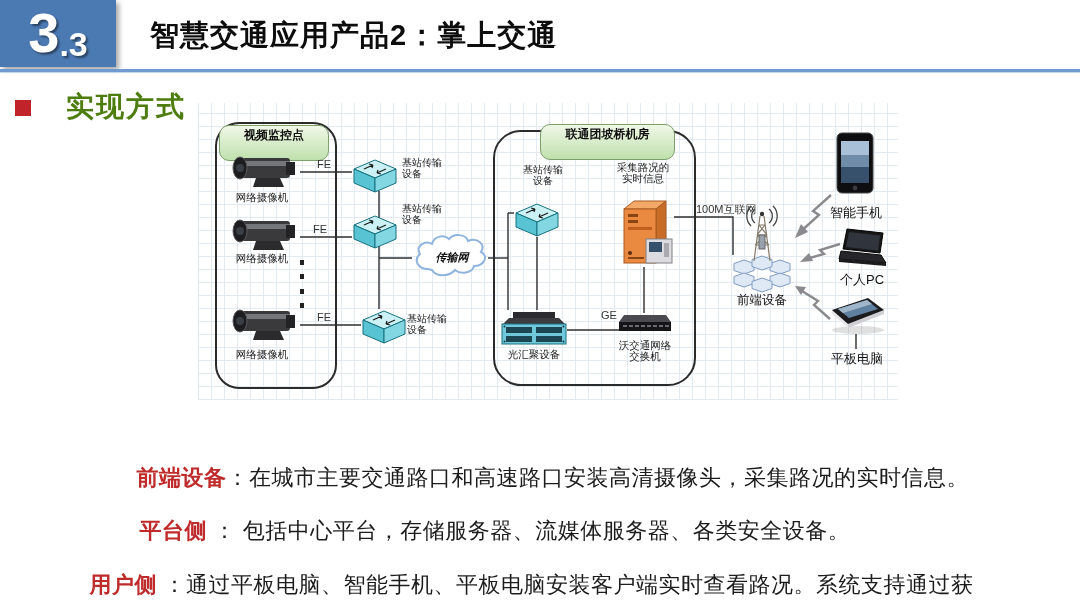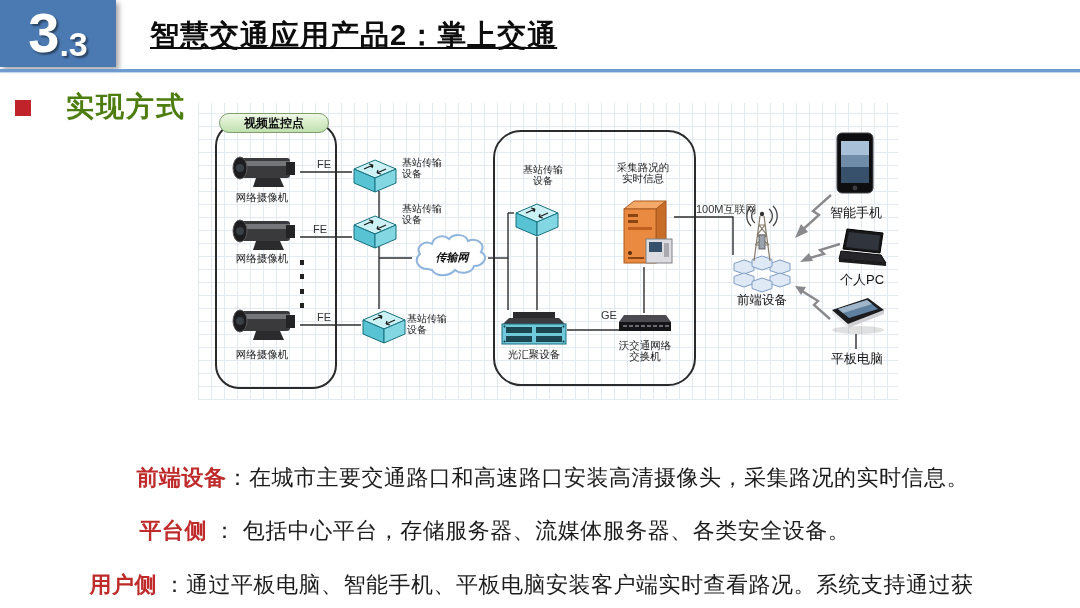--- a/index.html
+++ b/index.html
@@ -7,40 +7,40 @@
     font-family:"Liberation Sans","DejaVu Sans",sans-serif;color:#1c1c1c;}
   .abs{position:absolute;}
 
   
   .badge{left:0;top:0;width:116px;height:67px;background:#4b79b1;
     box-shadow:3px 3px 5px rgba(0,0,0,.35);display:flex;align-items:flex-end;
     justify-content:center;padding-bottom:6px;box-sizing:border-box;color:#fff;}
   .badge span{font-weight:bold;text-shadow:2px 2px 2px rgba(0,0,0,.45);line-height:1;}
   .badge .b-main{font-size:56px;}
   .badge .b-sub{font-size:34px;}
-  .page-title{left:150px;top:16px;font-size:29px;font-weight:bold;color:#0d0d0d;letter-spacing:1px;text-decoration:underline;}
+  .page-title{left:150px;top:16px;font-size:29px;font-weight:bold;color:#0d0d0d;letter-spacing:1px;}
   .header-rule{left:0;top:69px;width:1080px;height:3px;background:#6f9bd0;border-bottom:1px solid #c4d6ec;}
 
   
   .section-bullet{left:15px;top:100px;width:16px;height:16px;background:#c0242a;}
   .section-heading{left:44px;top:88px;font-size:28px;font-weight:bold;color:#4d7c0f;letter-spacing:2px;margin-left:22px;}
 
   
   .diagram{left:198px;top:103px;width:700px;height:297px;
     background-image:
       repeating-linear-gradient(0deg,#e4eaf2 0,#e4eaf2 1px,transparent 1px,transparent 13px),
       repeating-linear-gradient(90deg,#e4eaf2 0,#e4eaf2 1px,transparent 1px,transparent 13px);}
   .conn{left:198px;top:103px;width:700px;height:297px;pointer-events:none;}
 
   .group-box{border:2px solid #2b2b2b;border-radius:24px;background:transparent;}
   .monitor-box{left:215px;top:122px;width:118px;height:263px;}
   .room-box{left:493px;top:130px;width:199px;height:252px;border-radius:28px;}
-  .box-header{height:20px;border:1px solid #7d9f6e;border-radius:10px;
+  .box-header{height:36px;border:1px solid #7d9f6e;border-radius:10px;
     background:linear-gradient(#f0f8e7,#bfe0ad);font-size:12px;font-weight:bold;
-    text-align:center;line-height:19px;color:#111;box-sizing:border-box;}
+    text-align:center;line-height:19px;color:#111;box-sizing:border-box;margin-top:12px;}
   .monitor-header{left:219px;top:113px;width:110px;}
   .room-header{left:540px;top:112px;width:135px;}
 
   .diag-label{font-size:10.5px;color:#222;text-align:center;line-height:11px;}
   .fe{font-size:11px;color:#333;padding-left:20px;}
   .bts{width:40px;font-size:10px;line-height:11px;color:#222;text-align:left;}
   .cloud-text{left:424px;top:250px;width:56px;text-align:center;font-size:11px;font-weight:bold;font-style:italic;color:#111;font-family:Liberation Mono, monospace;}
   .vdots{left:300px;top:260px;width:5px;height:48px;display:flex;flex-direction:column;justify-content:space-between;}
   .vdots i{display:block;width:4px;height:5px;background:#222;}
   .dev-label{font-size:13px;font-weight:normal;color:#111;text-align:center;}
@@ -164,20 +164,21 @@
   <div class="abs bts" style="left:407px;top:313px">基站传输设备</div>
 
   <div class="abs" style="left:410px;top:231px">
     <svg width="80" height="52" viewBox="0 0 80 52">
       <path d="M18 38 C8 38 3 29 10 23 C5 15 15 9 22 13 C24 5 34 3 39 8 C44 2 56 3 58 10 C67 6 76 13 71 21 C79 25 74 35 64 35 C62 42 51 44 45 39 C39 46 26 46 22 39 C21 39 19 38 18 38 Z" fill="#ffffff" stroke="#8fb4dd" stroke-width="2"></path>
     </svg>
   </div>
   <div class="abs cloud-text">传输网</div>
 
   <div class="abs group-box room-box"></div>
+  <div class="abs box-header room-header">联通团坡桥机房</div>
 
   <div class="abs" style="left:514px;top:202px">
     <svg width="46" height="36" viewBox="0 0 46 36">
       <polygon points="23,2 44,11 23,20 2,11" fill="#cbf1f5" stroke="#16707e"></polygon>
       <polygon points="2,11 23,20 23,34 2,25" fill="#57c3d3" stroke="#16707e"></polygon>
       <polygon points="44,11 23,20 23,34 44,25" fill="#82d7e2" stroke="#16707e"></polygon>
       <path d="M12 11 L21 7 M21 7 L17 6 M21 7 L20 10 M25 15 L34 11 M25 15 L29 16 M25 15 L26 12" stroke="#1b1b1b" stroke-width="1.2" fill="none"></path>
     </svg>
   </div>
   <div class="abs bts" style="left:521px;top:164px;width:44px;text-align:center">基站传输设备</div>

